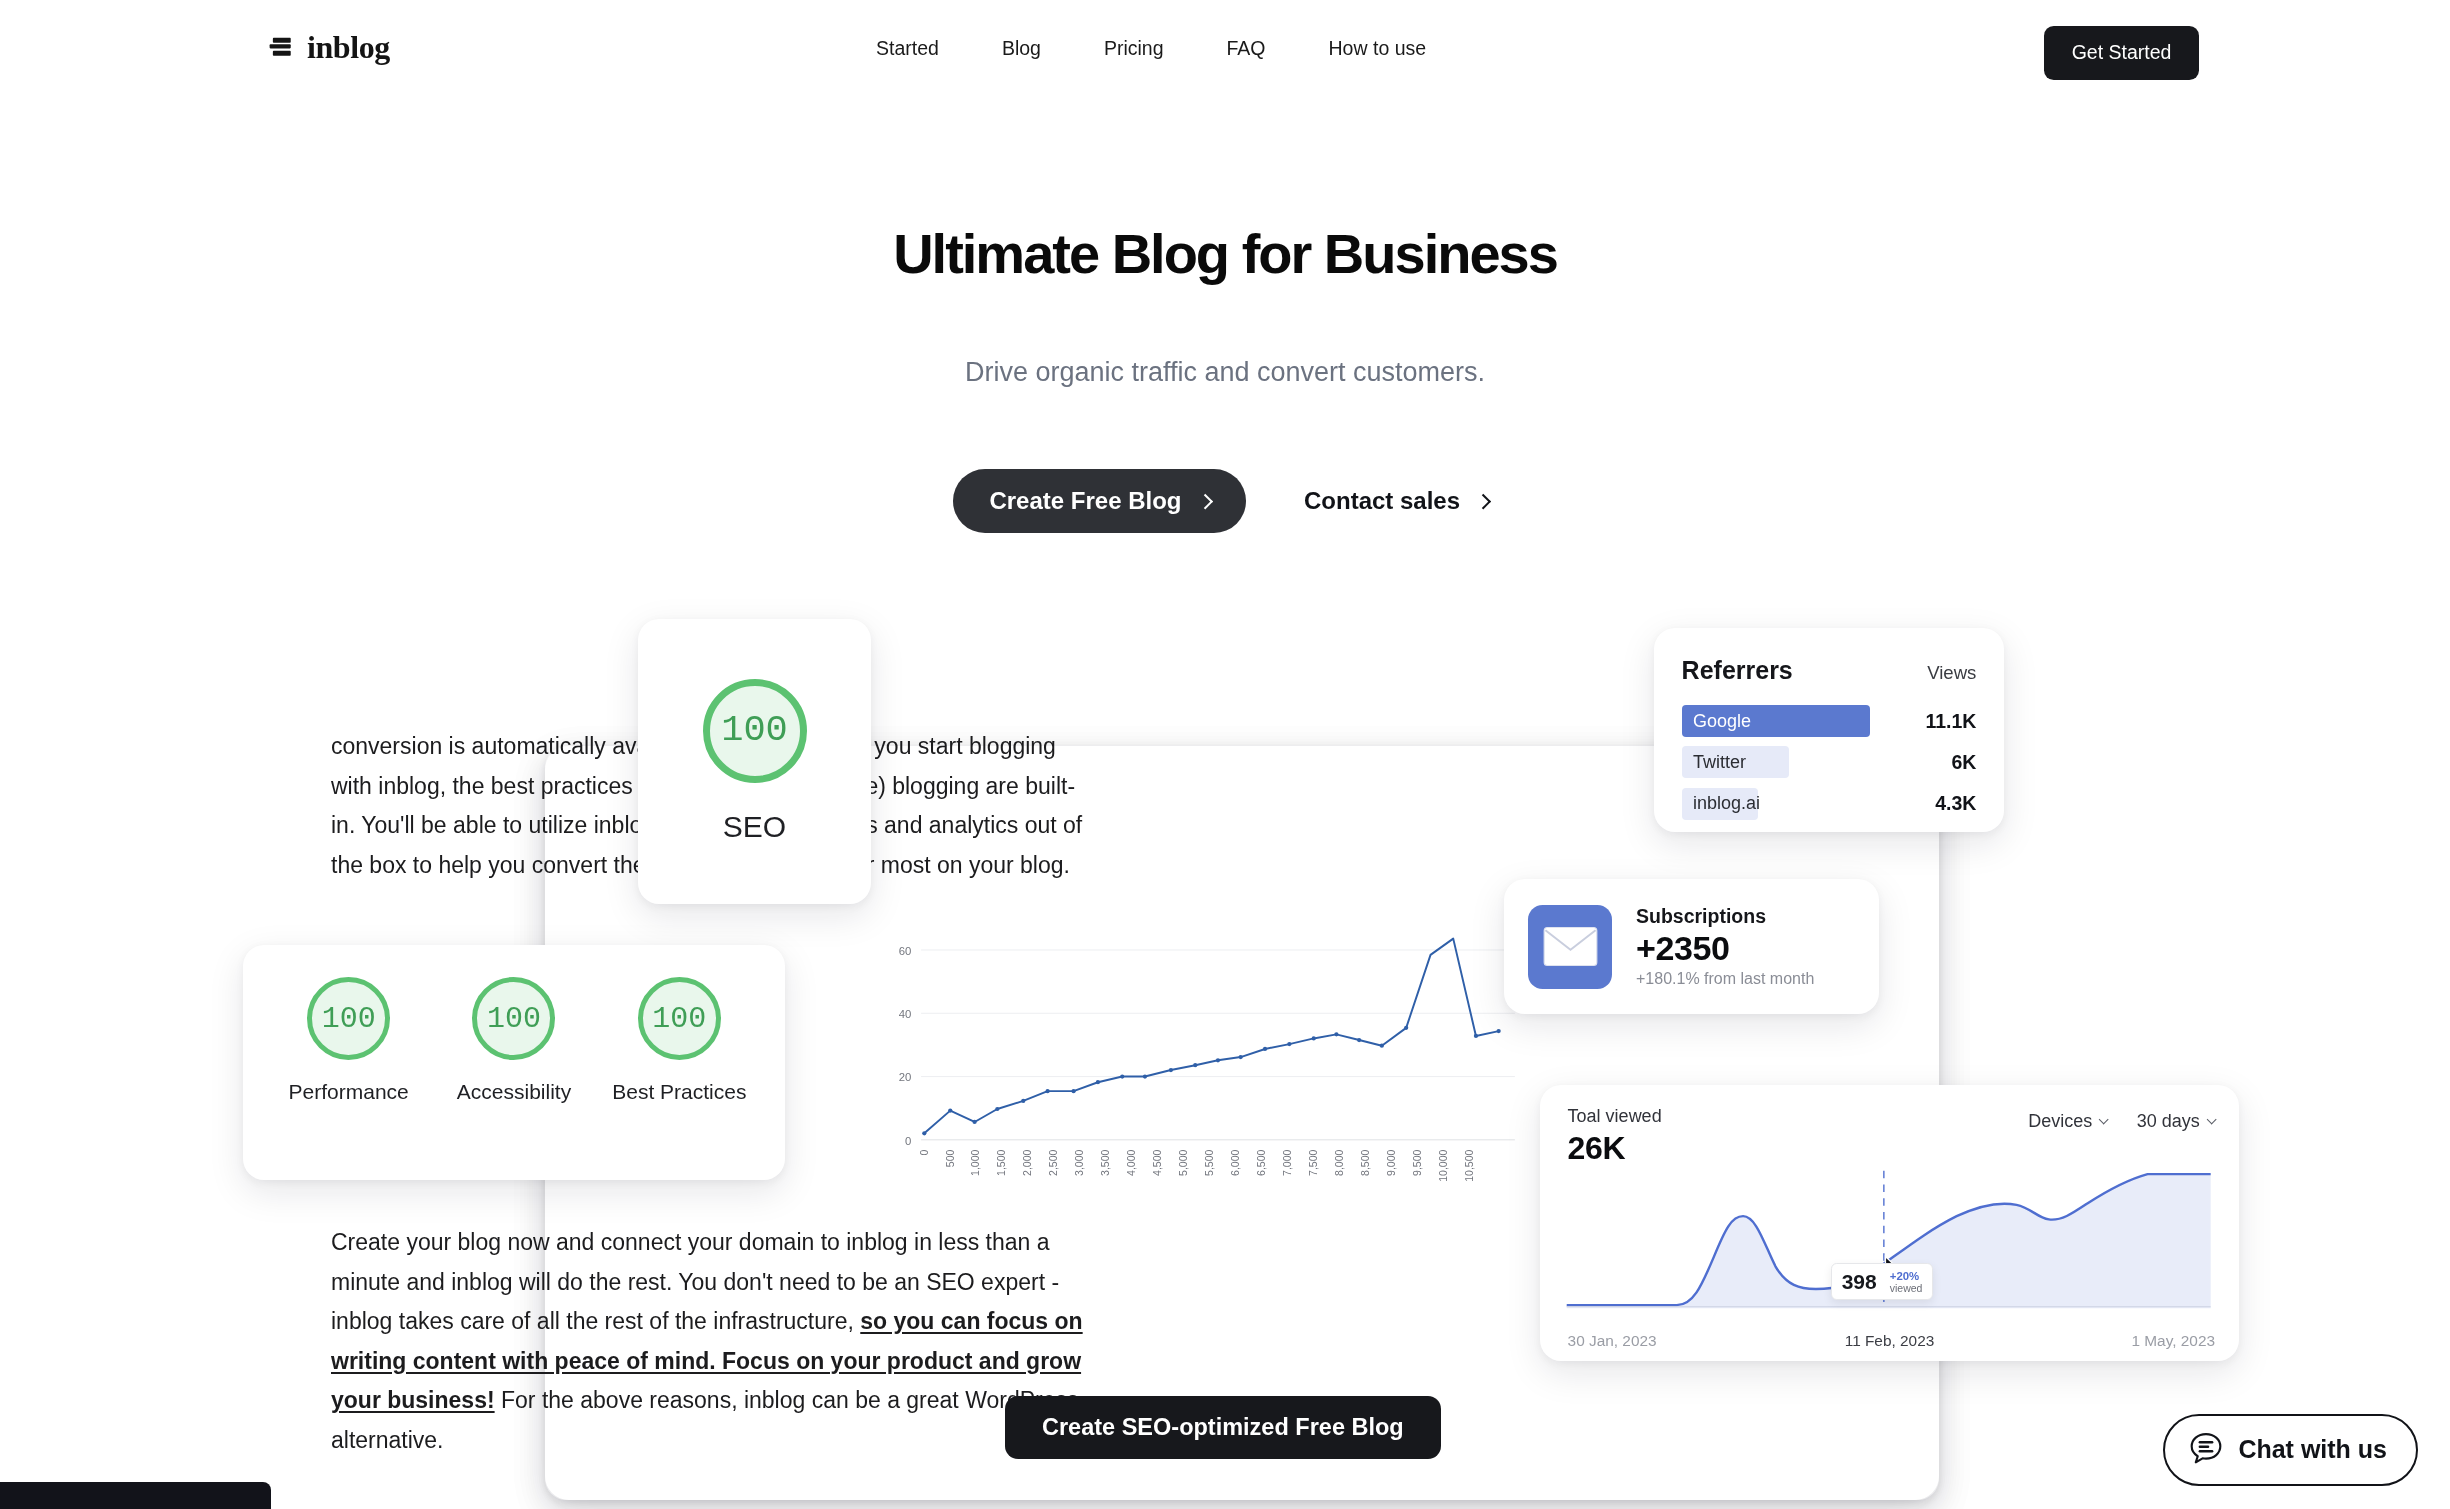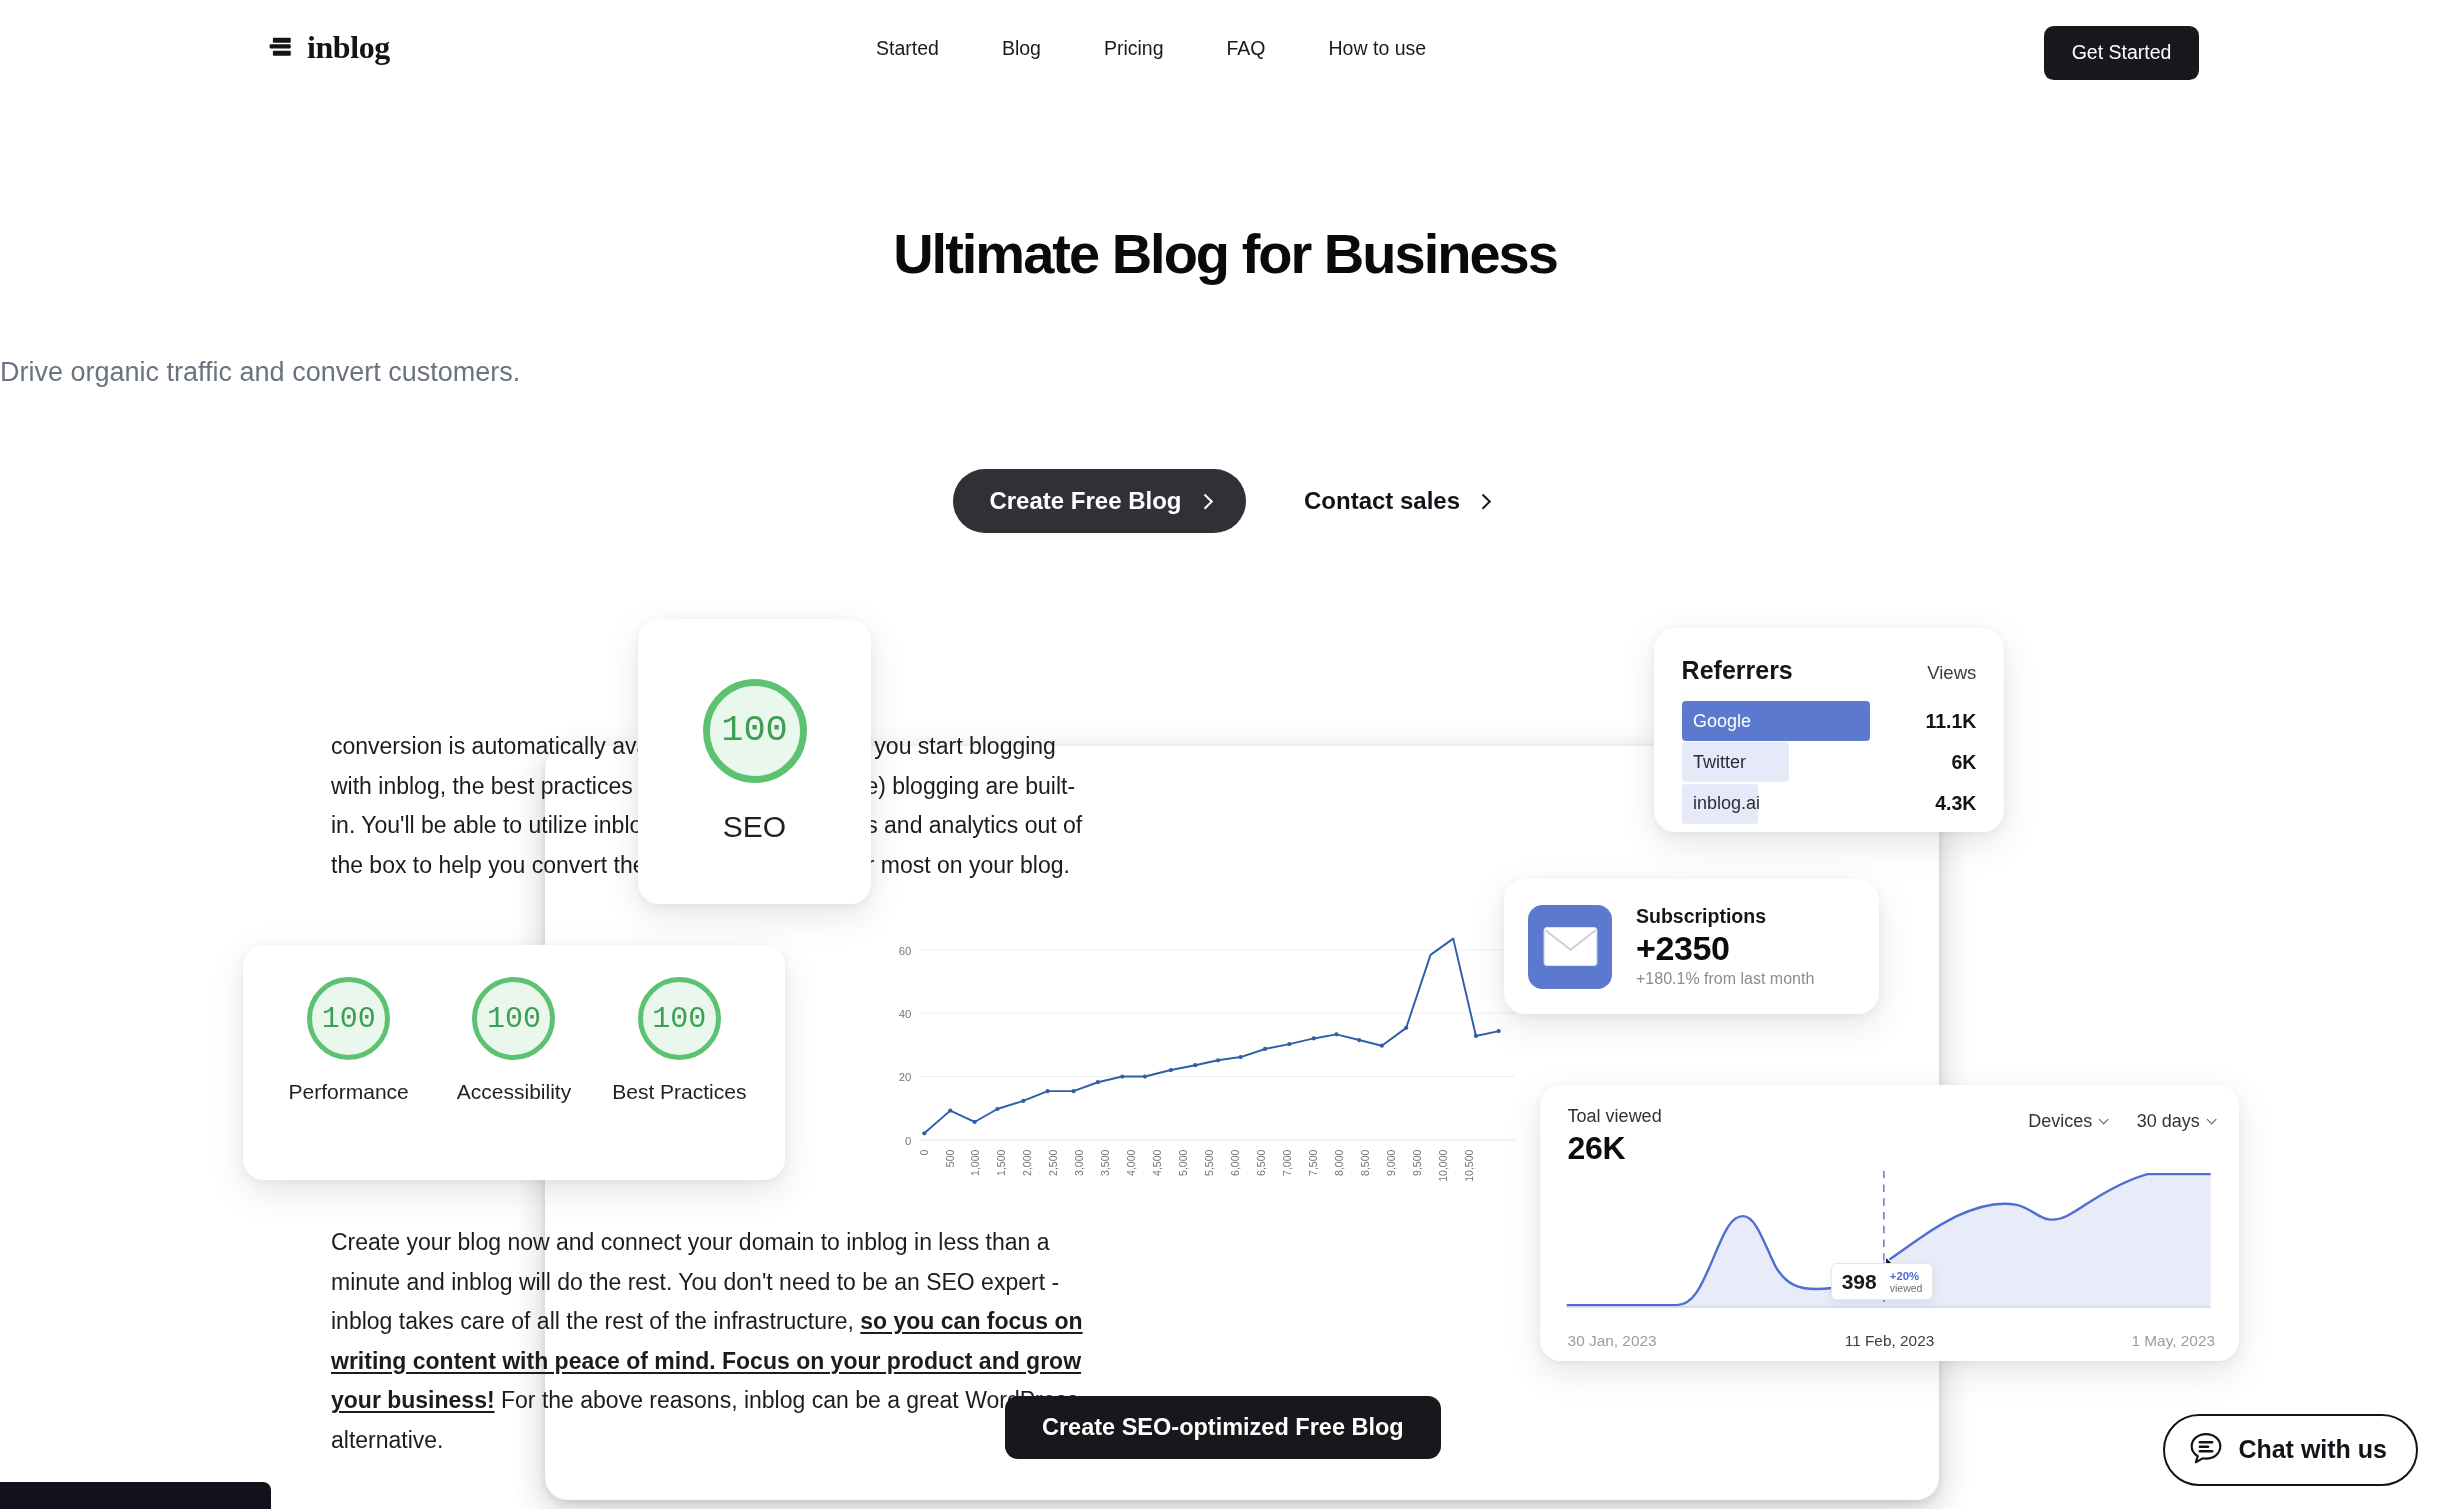--- a/index.html
+++ b/index.html
@@ -51,21 +51,21 @@
   
   .hero { position: absolute; top: 0; left: 0; width: 2450px; }
   .hero-title {
     position: absolute; top: 224px; left: 0; width: 2450px;
     text-align: center;
     font-size: 56px; font-weight: 700; color: #0a0a0a;
     letter-spacing: -2px; line-height: 1.08;
   }
   .hero-sub {
     position: absolute; top: 357px; left: 0; width: 2450px;
-    text-align: left;
+    text-align: center;
     font-size: 27px; color: #6b7280; font-weight: 400;
   }
   .hero-ctas {
     position: absolute; top: 469px; left: 0; width: 2450px;
     display: flex; justify-content: center; align-items: center; gap: 50px;
   }
   .btn-primary {
     background: #2f3136; color: #ffffff;
     font-size: 24px; font-weight: 600;
     padding: 18px 36px; border: none; border-radius: 810px;
@@ -145,21 +145,21 @@
 
   
   .ref-card {
     left: 1654px; top: 628px; width: 350px; height: 204px;
     z-index: 25; padding: 27.6px 27.6px 23px 27.6px;
   }
   .ref-head { display:flex; justify-content:space-between; align-items:baseline; margin-bottom: 19.5px; }
   .ref-title { font-size: 25px; font-weight: 700; color: #15161a; }
   .ref-views { font-size: 18.6px; color: #3a3c42; }
   .ref-row { display:flex; align-items:center; justify-content: space-between; height: 34px; margin-bottom: 7.3px; }
-  .ref-bar { height: 40px; border-radius: 4px; display:flex; align-items:center; padding-left: 11.4px;
+  .ref-bar { height: 32px; border-radius: 4px; display:flex; align-items:center; padding-left: 11.4px;
              font-size: 18px; white-space: nowrap; }
   .ref-bar.b1 { background:#5b79cf; color:#fff; }
   .ref-bar.b2 { background:#e6eaf8; color:#2b2d33; }
   .ref-bar.b3 { background:#e6eaf8; color:#2b2d33; }
   .ref-val { font-size: 19.5px; font-weight: 700; color: #111318; min-width: 75px; text-align: right; }
 
   
   .sub-card {
     left: 1504px; top: 879px; width: 375px; height: 135px;
     z-index: 26; display:flex; align-items:center; gap: 24px; padding: 0 24px;

